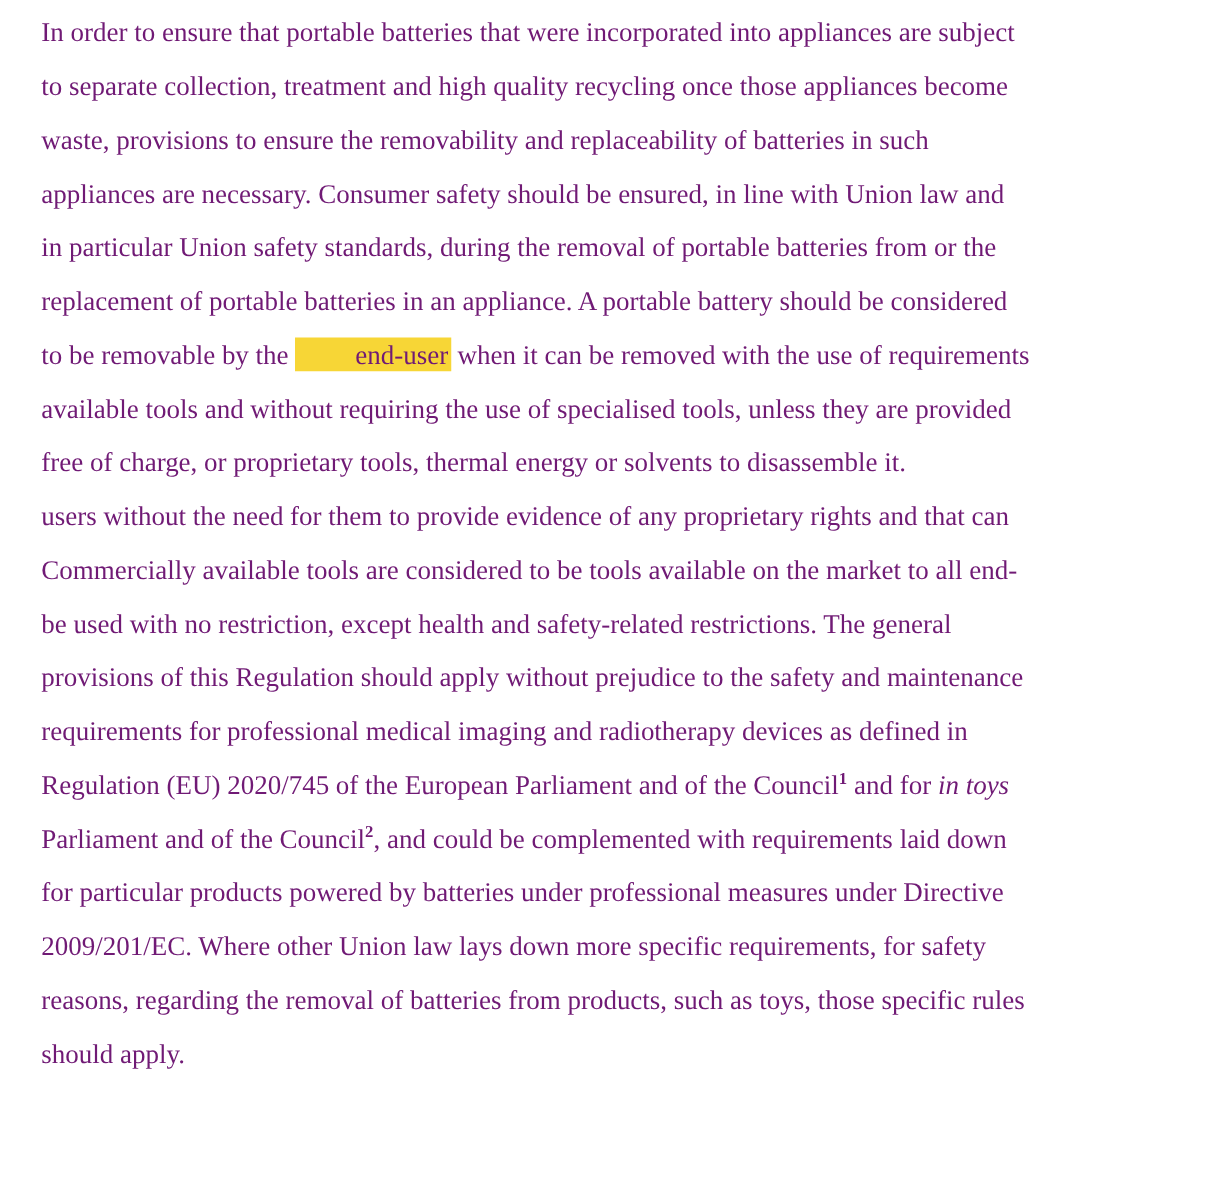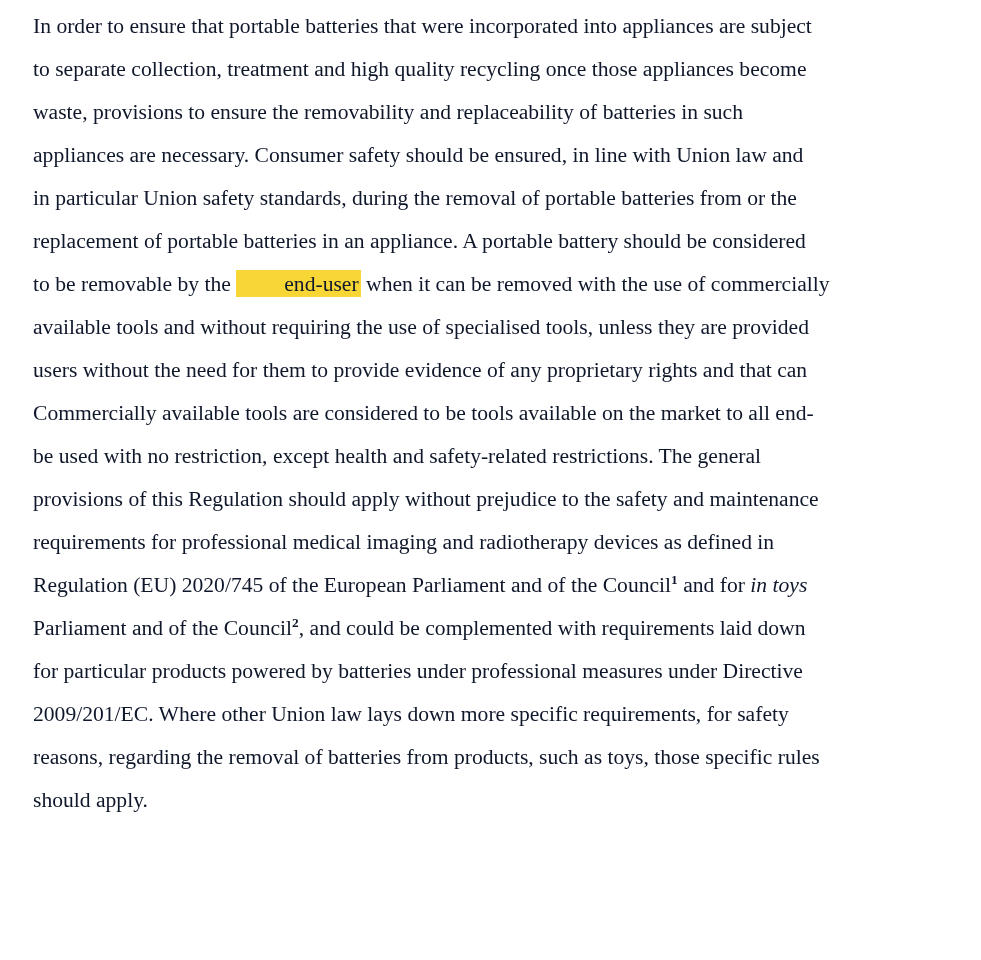--- a/index.html
+++ b/index.html
@@ -47,29 +47,30 @@
     line-height: 0;
   }
   .seg-italic {
     font-style: italic;
   }
 </style>
 </head>
 <body style="background-color: rgb(255, 255, 255);">
 
 <div class="page">
-  <div class="paragraph" style="color: #0f172a;">
+  <div class="paragraph" style="color: #701a75;">
       <div class="line"><span class="seg-plain">In order to ensure that portable batteries that were incorporated into appliances are subject</span></div>
       <div class="line"><span class="seg-plain">to separate collection, treatment and high quality recycling once those appliances become</span></div>
       <div class="line"><span class="seg-plain">waste, provisions to ensure the removability and replaceability of batteries in such</span></div>
       <div class="line"><span class="seg-plain">appliances are necessary. Consumer safety should be ensured, in line with Union law and</span></div>
       <div class="line"><span class="seg-plain">in particular Union safety standards, during the removal of portable batteries from or the</span></div>
       <div class="line"><span class="seg-plain">replacement of portable batteries in an appliance. A portable battery should be considered</span></div>
-      <div class="line"><span class="seg-plain">to be removable by the </span><span class="seg-highlight" style="background-color: rgb(247, 214, 54); padding-left: 48px;">end-user</span><span class="seg-plain"> when it can be removed with the use of commercially</span></div>
+      <div class="line"><span class="seg-plain">to be removable by the </span><span class="seg-highlight" style="background-color: rgb(247, 214, 54); padding-left: 48px;">end-user</span><span class="seg-plain"> when it can be removed with the use of requirements</span></div>
       <div class="line"><span class="seg-plain">available tools and without requiring the use of specialised tools, unless they are provided</span></div>
+      <div class="line"><span class="seg-plain">free of charge, or proprietary tools, thermal energy or solvents to disassemble it.</span></div>
       <div class="line"><span class="seg-plain">users without the need for them to provide evidence of any proprietary rights and that can</span></div>
       <div class="line"><span class="seg-plain">Commercially available tools are considered to be tools available on the market to all end-</span></div>
       <div class="line"><span class="seg-plain">be used with no restriction, except health and safety-related restrictions. The general</span></div>
       <div class="line"><span class="seg-plain">provisions of this Regulation should apply without prejudice to the safety and maintenance</span></div>
       <div class="line"><span class="seg-plain">requirements for professional medical imaging and radiotherapy devices as defined in</span></div>
       <div class="line"><span class="seg-plain">Regulation (EU) 2020/745 of the European Parliament and of the Council</span><span class="seg-sup">1</span><span class="seg-plain"> and for </span><span class="seg-italic">in toys</span></div>
       <div class="line"><span class="seg-plain">Parliament and of the Council</span><span class="seg-sup">2</span><span class="seg-plain">, and could be complemented with requirements laid down</span></div>
       <div class="line"><span class="seg-plain">for particular products powered by batteries under professional measures under Directive</span></div>
       <div class="line"><span class="seg-plain">2009/201/EC. Where other Union law lays down more specific requirements, for safety</span></div>
       <div class="line"><span class="seg-plain">reasons, regarding the removal of batteries from products, such as toys, those specific rules</span></div>

